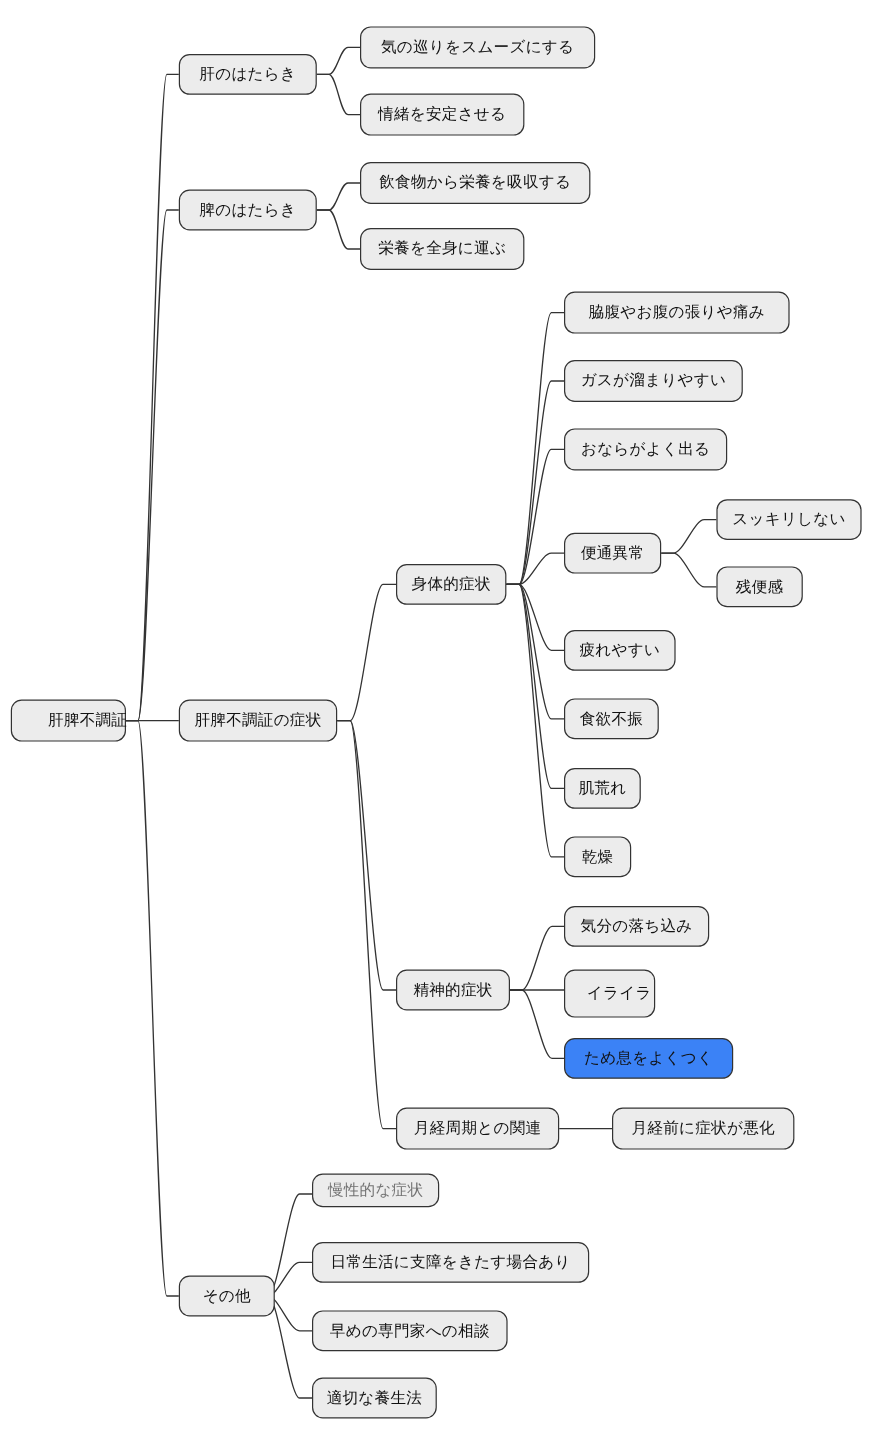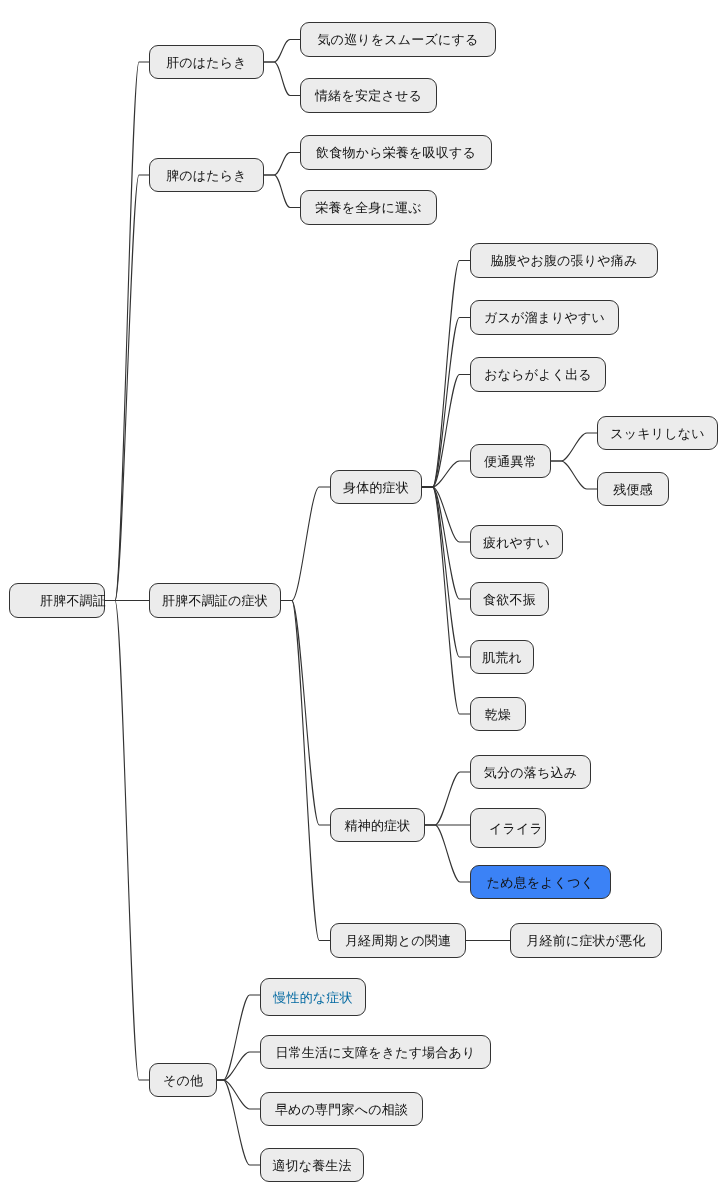--- a/index.html
+++ b/index.html
@@ -128,24 +128,24 @@
       </div>
       <div class="node" style="left: 470px; top: 865px; width: 141px; height: 34px; font-size: 13px; background: #3b82f6; border-color: rgb(51, 51, 51); color: rgb(17, 17, 17);">
         <span>ため息をよくつく</span>
       </div>
       <div class="node" style="left: 330px; top: 923px; width: 136px; height: 35px; font-size: 13px; background: rgb(236, 236, 236); border-color: rgb(51, 51, 51); color: rgb(17, 17, 17);">
         <span>月経周期との関連</span>
       </div>
       <div class="node" style="left: 510px; top: 923px; width: 152px; height: 35px; font-size: 13px; background: rgb(236, 236, 236); border-color: rgb(51, 51, 51); color: rgb(17, 17, 17);">
         <span>月経前に症状が悪化</span>
       </div>
-      <div class="node" style="left: 149px; top: 1063px; width: 68px; height: 34px; font-size: 13px; background: rgb(236, 236, 236); border-color: rgb(51, 51, 51); color: rgb(17, 17, 17); text-align: right;">
+      <div class="node" style="left: 149px; top: 1063px; width: 80px; height: 34px; font-size: 13px; background: rgb(236, 236, 236); border-color: rgb(51, 51, 51); color: rgb(17, 17, 17); text-align: right;">
         <span>その他</span>
       </div>
-      <div class="node" style="left: 260px; top: 978px; width: 106px; height: 38px; font-size: 13px; background: rgb(236, 236, 236); border-color: rgb(51, 51, 51); color: #0369a1;">
+      <div class="node" style="left: 260px; top: 978px; width: 106px; height: 28px; font-size: 13px; background: rgb(236, 236, 236); border-color: rgb(51, 51, 51); color: #737373;">
         <span>慢性的な症状</span>
       </div>
       <div class="node" style="left: 260px; top: 1035px; width: 231px; height: 34px; font-size: 13px; background: rgb(236, 236, 236); border-color: rgb(51, 51, 51); color: rgb(17, 17, 17);">
         <span>日常生活に支障をきたす場合あり</span>
       </div>
       <div class="node" style="left: 260px; top: 1092px; width: 163px; height: 34px; font-size: 13px; background: rgb(236, 236, 236); border-color: rgb(51, 51, 51); color: rgb(17, 17, 17);">
         <span>早めの専門家への相談</span>
       </div>
       <div class="node" style="left: 260px; top: 1148px; width: 104px; height: 34px; font-size: 13px; background: rgb(236, 236, 236); border-color: rgb(51, 51, 51); color: rgb(17, 17, 17);">
         <span>適切な養生法</span>

